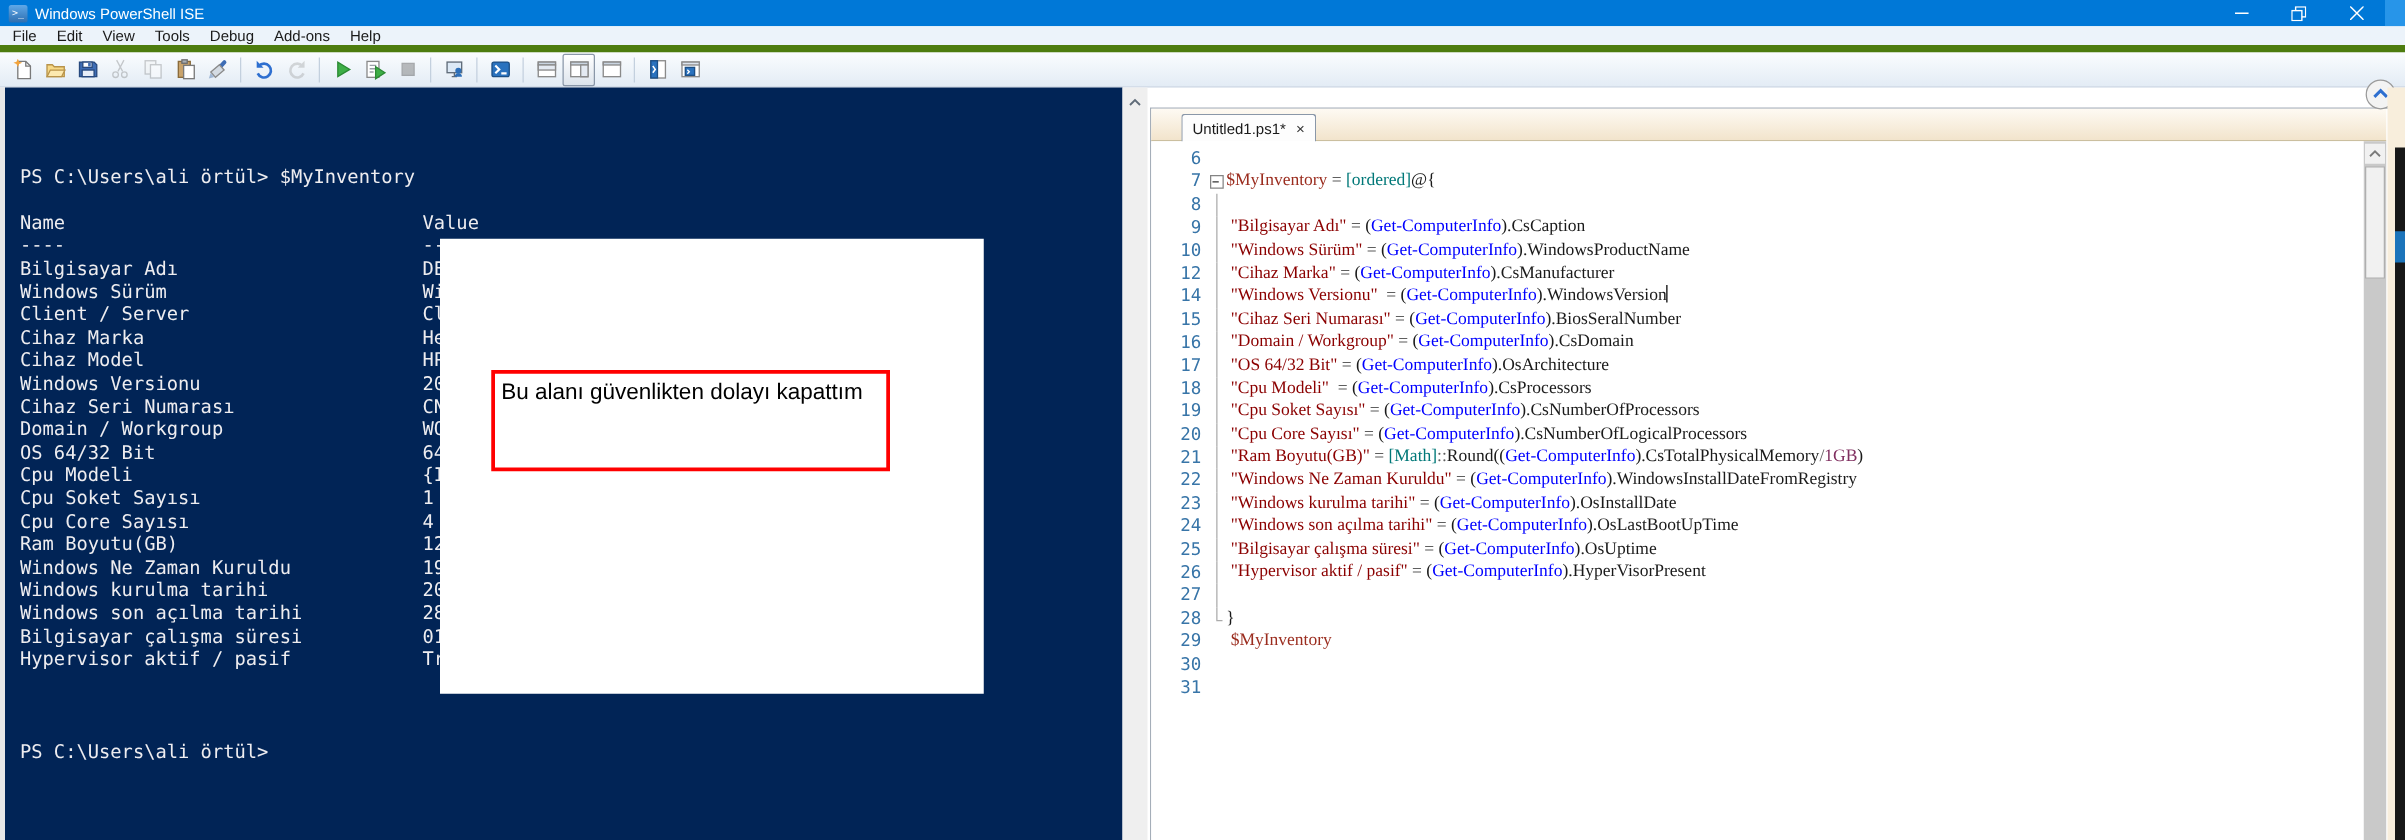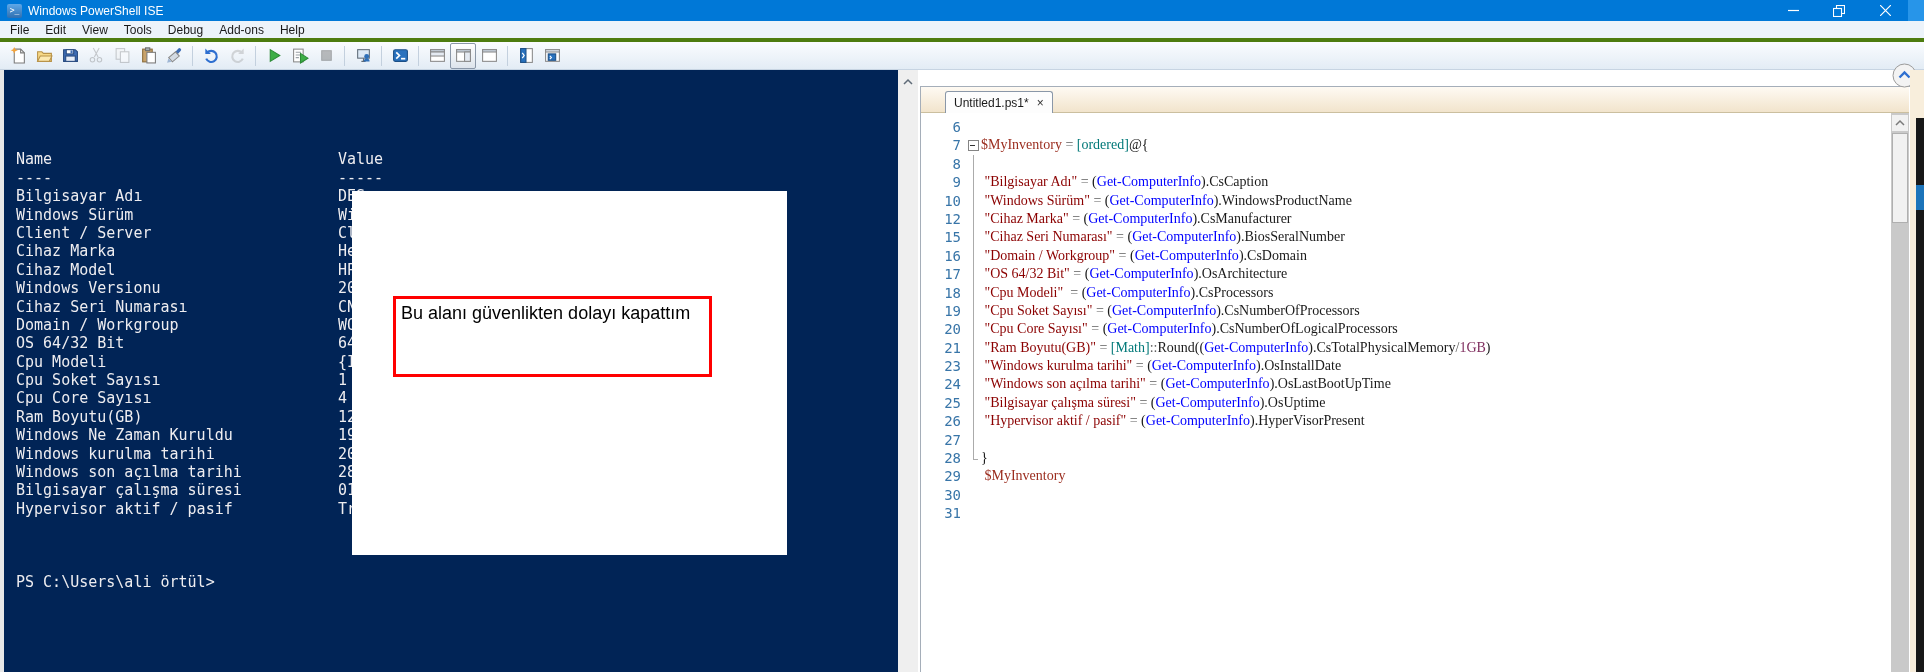--- a/index.html
+++ b/index.html
@@ -11,21 +11,21 @@
             display:flex;align-items:center;color:#fff;font-size:12px;}
   #title-icon{width:15px;height:14px;margin:0 6px 0 7px;background:linear-gradient(#5fa8e8,#2f6fb0);
               border-radius:2px;color:#fff;font-size:8px;line-height:14px;text-align:center;
               font-family:"DejaVu Sans Mono",monospace;}
   #win-controls{position:absolute;right:16px;top:0;height:21px;display:flex;}
   .wc{width:46px;height:21px;display:flex;align-items:center;justify-content:center;}
   #title-right-strip{position:absolute;right:0;top:0;width:16px;height:21px;background:#2795E9;}
 
   
   #menubar{position:absolute;left:0;top:21px;width:1924px;height:21px;background:#ECF3FA;
-           display:flex;align-items:center;font-size:12px;color:#1a1a1a;border-bottom:4px solid #4d7c0f;box-sizing:border-box;}
+           display:flex;align-items:center;font-size:12px;color:#1a1a1a;border-bottom:6px solid #4d7c0f;box-sizing:border-box;}
   .menu-item{padding:2px 8px;}
   .menu-item:first-child{margin-left:2px;}
 
   
   #toolbar{position:absolute;left:0;top:42px;width:1924px;height:28px;
            background:linear-gradient(#FAFCFE,#E3ECF5);border-bottom:1px solid #C7D4E2;
            display:flex;align-items:center;box-sizing:border-box;padding-left:5px;}
   .tb-btn{width:24px;height:24px;display:flex;align-items:center;justify-content:center;border:1px solid transparent;border-radius:2px;}
   .tb-btn svg{width:17px;height:17px;}
   .tb-btn.disabled{opacity:.45;filter:grayscale(70%);}
@@ -256,20 +256,21 @@
         <rect x="1.5" y="2.5" width="13" height="11" fill="#fff" stroke="#8a8a8a"></rect>
         <rect x="1.5" y="2.5" width="13" height="2.2" fill="#DCE4EE" stroke="#8a8a8a"></rect>
         <rect x="4" y="6.5" width="7" height="6" fill="#2A72BE" stroke="#1C4F86"></rect>
         <path d="M5.5 8.3l1.5 1.5-1.5 1.5" fill="none" stroke="#fff"></path>
       </svg>
     </span>
   </div>
 
 <div id="left-strip"></div>
 <div id="console-pane">
+    <div class="cline">PS C:\Users\ali örtül&gt; $MyInventory</div>
     <div class="cline"> </div>
     <div class="cline"><span>Name</span><span class="cval">Value</span></div>
     <div class="cline"><span>----</span><span class="cval">-----</span></div>
     <div class="cline"><span>Bilgisayar Adı</span><span class="cval">DES</span></div>
     <div class="cline"><span>Windows Sürüm</span><span class="cval">Win</span></div>
     <div class="cline"><span>Client / Server</span><span class="cval">Cli</span></div>
     <div class="cline"><span>Cihaz Marka</span><span class="cval">Hew</span></div>
     <div class="cline"><span>Cihaz Model</span><span class="cval">HP</span></div>
     <div class="cline"><span>Windows Versionu</span><span class="cval">200</span></div>
     <div class="cline"><span>Cihaz Seri Numarası</span><span class="cval">CN</span></div>
@@ -334,20 +335,25 @@
         <span class="ln">10</span>
         <span class="fold mid"></span>
         <span class="codetx"><span class="tok-p"> </span><span class="tok-s">"Windows Sürüm"</span><span class="tok-o"> = </span><span class="tok-p">(</span><span class="tok-c">Get-ComputerInfo</span><span class="tok-p">).WindowsProductName</span></span>
       </div>
       <div class="codeline">
         <span class="ln">12</span>
         <span class="fold mid"></span>
         <span class="codetx"><span class="tok-p"> </span><span class="tok-s">"Cihaz Marka"</span><span class="tok-o"> = </span><span class="tok-p">(</span><span class="tok-c">Get-ComputerInfo</span><span class="tok-p">).CsManufacturer</span></span>
       </div>
       <div class="codeline">
+        <span class="ln">14</span>
+        <span class="fold mid"></span>
+        <span class="codetx"><span class="tok-p"> </span><span class="tok-s">"Windows Versionu"</span><span class="tok-o">  = </span><span class="tok-p">(</span><span class="tok-c">Get-ComputerInfo</span><span class="tok-p">).WindowsVersion</span><span class="caret"></span></span>
+      </div>
+      <div class="codeline">
         <span class="ln">15</span>
         <span class="fold mid"></span>
         <span class="codetx"><span class="tok-p"> </span><span class="tok-s">"Cihaz Seri Numarası"</span><span class="tok-o"> = </span><span class="tok-p">(</span><span class="tok-c">Get-ComputerInfo</span><span class="tok-p">).BiosSeralNumber</span></span>
       </div>
       <div class="codeline">
         <span class="ln">16</span>
         <span class="fold mid"></span>
         <span class="codetx"><span class="tok-p"> </span><span class="tok-s">"Domain / Workgroup"</span><span class="tok-o"> = </span><span class="tok-p">(</span><span class="tok-c">Get-ComputerInfo</span><span class="tok-p">).CsDomain</span></span>
       </div>
       <div class="codeline">
@@ -367,20 +373,25 @@
       </div>
       <div class="codeline">
         <span class="ln">20</span>
         <span class="fold mid"></span>
         <span class="codetx"><span class="tok-p"> </span><span class="tok-s">"Cpu Core Sayısı"</span><span class="tok-o"> = </span><span class="tok-p">(</span><span class="tok-c">Get-ComputerInfo</span><span class="tok-p">).CsNumberOfLogicalProcessors</span></span>
       </div>
       <div class="codeline">
         <span class="ln">21</span>
         <span class="fold mid"></span>
         <span class="codetx"><span class="tok-p"> </span><span class="tok-s">"Ram Boyutu(GB)"</span><span class="tok-o"> = </span><span class="tok-t">[Math]</span><span class="tok-o">::</span><span class="tok-p">Round((</span><span class="tok-c">Get-ComputerInfo</span><span class="tok-p">).CsTotalPhysicalMemory</span><span class="tok-o">/</span><span class="tok-n">1GB</span><span class="tok-p">)</span></span>
+      </div>
+      <div class="codeline">
+        <span class="ln">22</span>
+        <span class="fold mid"></span>
+        <span class="codetx"><span class="tok-p"> </span><span class="tok-s">"Windows Ne Zaman Kuruldu"</span><span class="tok-o"> = </span><span class="tok-p">(</span><span class="tok-c">Get-ComputerInfo</span><span class="tok-p">).WindowsInstallDateFromRegistry</span></span>
       </div>
       <div class="codeline">
         <span class="ln">23</span>
         <span class="fold mid"></span>
         <span class="codetx"><span class="tok-p"> </span><span class="tok-s">"Windows kurulma tarihi"</span><span class="tok-o"> = </span><span class="tok-p">(</span><span class="tok-c">Get-ComputerInfo</span><span class="tok-p">).OsInstallDate</span></span>
       </div>
       <div class="codeline">
         <span class="ln">24</span>
         <span class="fold mid"></span>
         <span class="codetx"><span class="tok-p"> </span><span class="tok-s">"Windows son açılma tarihi"</span><span class="tok-o"> = </span><span class="tok-p">(</span><span class="tok-c">Get-ComputerInfo</span><span class="tok-p">).OsLastBootUpTime</span></span>

